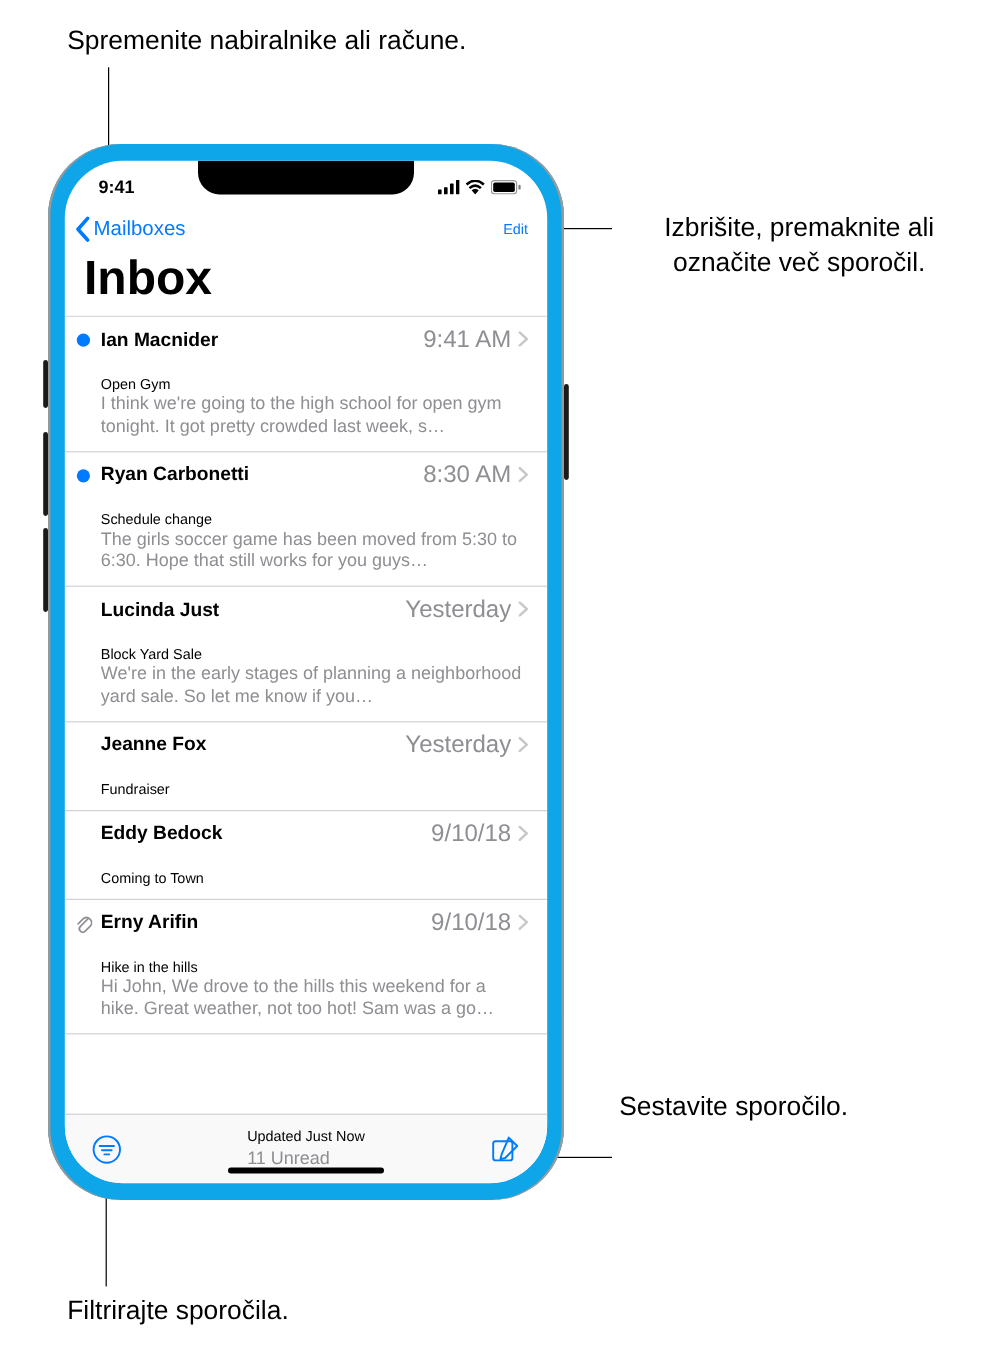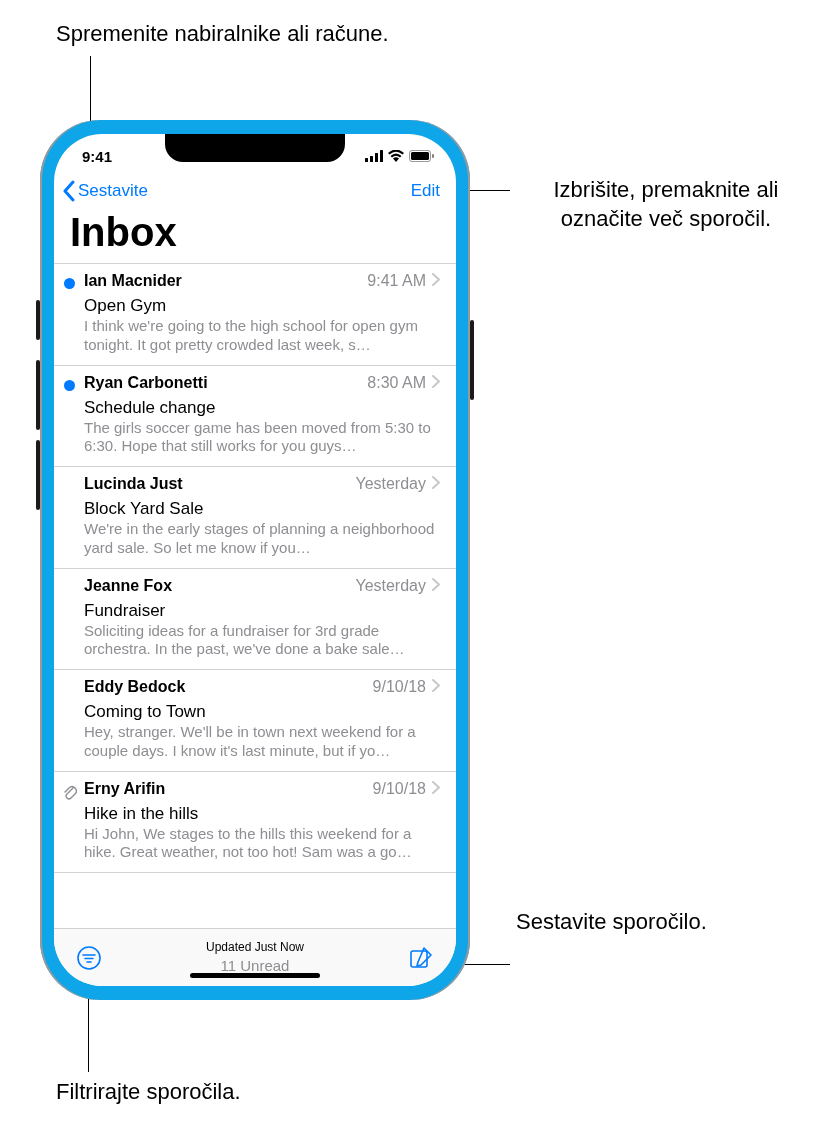--- a/index.html
+++ b/index.html
@@ -60,21 +60,21 @@
   .status-icons { display:flex; align-items:center; gap:5px; }
 
   
   .nav-bar {
     display:flex; align-items:center; justify-content:space-between;
     padding:2px 16px 4px 8px;
   }
   .back-btn {
     display:flex; align-items:center; color:#007aff; font-size:17px;
   }
-  .edit-btn { color:#007aff; font-size:17px; }
+  .edit-btn { color:#007aff; font-size:12px; }
 
   .title-h1 {
     font-size:40px; font-weight:700; padding:4px 16px 8px 16px;
   }
 
   
   .list { flex:1; overflow:hidden; }
   .row {
     padding:8px 16px 10px 30px;
     border-bottom:0.5px solid #d1d1d6;
@@ -83,34 +83,34 @@
   .row:first-child { border-top:0.5px solid #d1d1d6; }
   .unread-dot {
     position:absolute; left:10px; top:14px;
     width:11px; height:11px; border-radius:50%; background:#007aff;
   }
   .attach-ic {
     position:absolute; left:8px; top:12px; color:#8e8e93;
   }
   .row-top { display:flex; justify-content:space-between; align-items:center; }
   .sender { font-size:16px; font-weight:600; }
-  .row-meta { display:flex; align-items:center; gap:6px; color:#8e8e93; font-size:16px; }
-  .subject { font-size:17px; margin-top:6px; }
+  .row-meta { display:flex; align-items:center; gap:6px; color:#8e8e93; font-size:20px; }
+  .subject { font-size:12px; margin-top:18px; }
   .preview { font-size:15px; color:#8e8e93; line-height:1.25; margin-top:1px;
     display:-webkit-box; -webkit-line-clamp:2; -webkit-box-orient:vertical; overflow:hidden; }
 
   
   .toolbar {
     border-top:0.5px solid #d1d1d6;
     height:58px;
     display:flex; align-items:center; justify-content:space-between;
     padding:0 20px;
     background:#f9f9f9;
   }
-  .tb-center { text-align:center; font-size:12px; color:#000; line-height:1.3; }
+  .tb-center { font-size:12px; color:#000; line-height:1.3; }
   .tb-center .sub { color:#8e8e93; font-size:15px; }
   .tb-btn { width:30px; height:30px; display:flex; align-items:center; justify-content:center; color:#007aff; }
 
   .home-ind { position:absolute; bottom:8px; left:50%; transform:translateX(-50%);
     width:130px; height:5px; background:#000; border-radius:3px; }
 
 </style>
 </head>
 <body>
 
@@ -153,21 +153,21 @@
             <rect x="23" y="4" width="2" height="4" rx="1" fill="#000" fill-opacity="0.5"></rect>
           </svg>
       </div>
     </div>
 
     <div class="nav-bar">
       <div class="back-btn">
         <svg width="14" height="22" viewBox="0 0 14 22">
             <polyline points="11,2 3,11 11,20" fill="none" stroke="#007aff" stroke-width="3" stroke-linecap="round" stroke-linejoin="round"></polyline>
           </svg>
-        <span style="margin-left:2px;">Sestavite</span>
+        <span style="margin-left:2px;">Mailboxes</span>
       </div>
       <div class="edit-btn">Edit</div>
     </div>
 
     <h1 class="title-h1">Inbox</h1>
 
     <div class="list" id="list">
         <div class="row">
           <div class="unread-dot"></div>
           <div class="row-top">
@@ -213,50 +213,48 @@
           <div class="row-top">
             <div class="sender">Jeanne Fox</div>
             <div class="row-meta">
               <span>Yesterday</span>
               <span><svg width="8" height="13" viewBox="0 0 8 13">
                   <polyline points="1,1 7,6.5 1,12" fill="none" stroke="#c7c7cc" stroke-width="2" stroke-linecap="round" stroke-linejoin="round"></polyline>
                 </svg></span>
             </div>
           </div>
           <div class="subject">Fundraiser</div>
-          <div class="preview">Soliciting ideas for a fundraiser for 3rd grade orchestra. In the past, we've done a bake sale…</div>
         </div>
         <div class="row">
           <div class="row-top">
             <div class="sender">Eddy Bedock</div>
             <div class="row-meta">
               <span>9/10/18</span>
               <span><svg width="8" height="13" viewBox="0 0 8 13">
                   <polyline points="1,1 7,6.5 1,12" fill="none" stroke="#c7c7cc" stroke-width="2" stroke-linecap="round" stroke-linejoin="round"></polyline>
                 </svg></span>
             </div>
           </div>
           <div class="subject">Coming to Town</div>
-          <div class="preview">Hey, stranger. We'll be in town next weekend for a couple days. I know it's last minute, but if yo…</div>
         </div>
         <div class="row">
           <div class="attach-ic"><svg width="15" height="16" viewBox="0 0 15 16">
               <path d="M11 4 L5 10 Q3 12 5 14 Q7 16 9 14 L13 10 Q16 7 13 4 Q10 1 7 4 L3 8" fill="none" stroke="#8e8e93" stroke-width="1.4" stroke-linecap="round"></path>
             </svg></div>
           <div class="row-top">
             <div class="sender">Erny Arifin</div>
             <div class="row-meta">
               <span>9/10/18</span>
               <span><svg width="8" height="13" viewBox="0 0 8 13">
                   <polyline points="1,1 7,6.5 1,12" fill="none" stroke="#c7c7cc" stroke-width="2" stroke-linecap="round" stroke-linejoin="round"></polyline>
                 </svg></span>
             </div>
           </div>
           <div class="subject">Hike in the hills</div>
-          <div class="preview">Hi John, We stages to the hills this weekend for a hike. Great weather, not too hot! Sam was a go…</div>
+          <div class="preview">Hi John, We drove to the hills this weekend for a hike. Great weather, not too hot! Sam was a go…</div>
         </div>
       </div>
 
     <div class="toolbar">
       <div class="tb-btn">
         <svg width="26" height="26" viewBox="0 0 26 26">
             <circle cx="13" cy="13" r="11" fill="none" stroke="#007aff" stroke-width="1.6"></circle>
             <line x1="7" y1="10" x2="19" y2="10" stroke="#007aff" stroke-width="1.6" stroke-linecap="round"></line>
             <line x1="9" y1="13.5" x2="17" y2="13.5" stroke="#007aff" stroke-width="1.6" stroke-linecap="round"></line>
             <line x1="11" y1="17" x2="15" y2="17" stroke="#007aff" stroke-width="1.6" stroke-linecap="round"></line>

